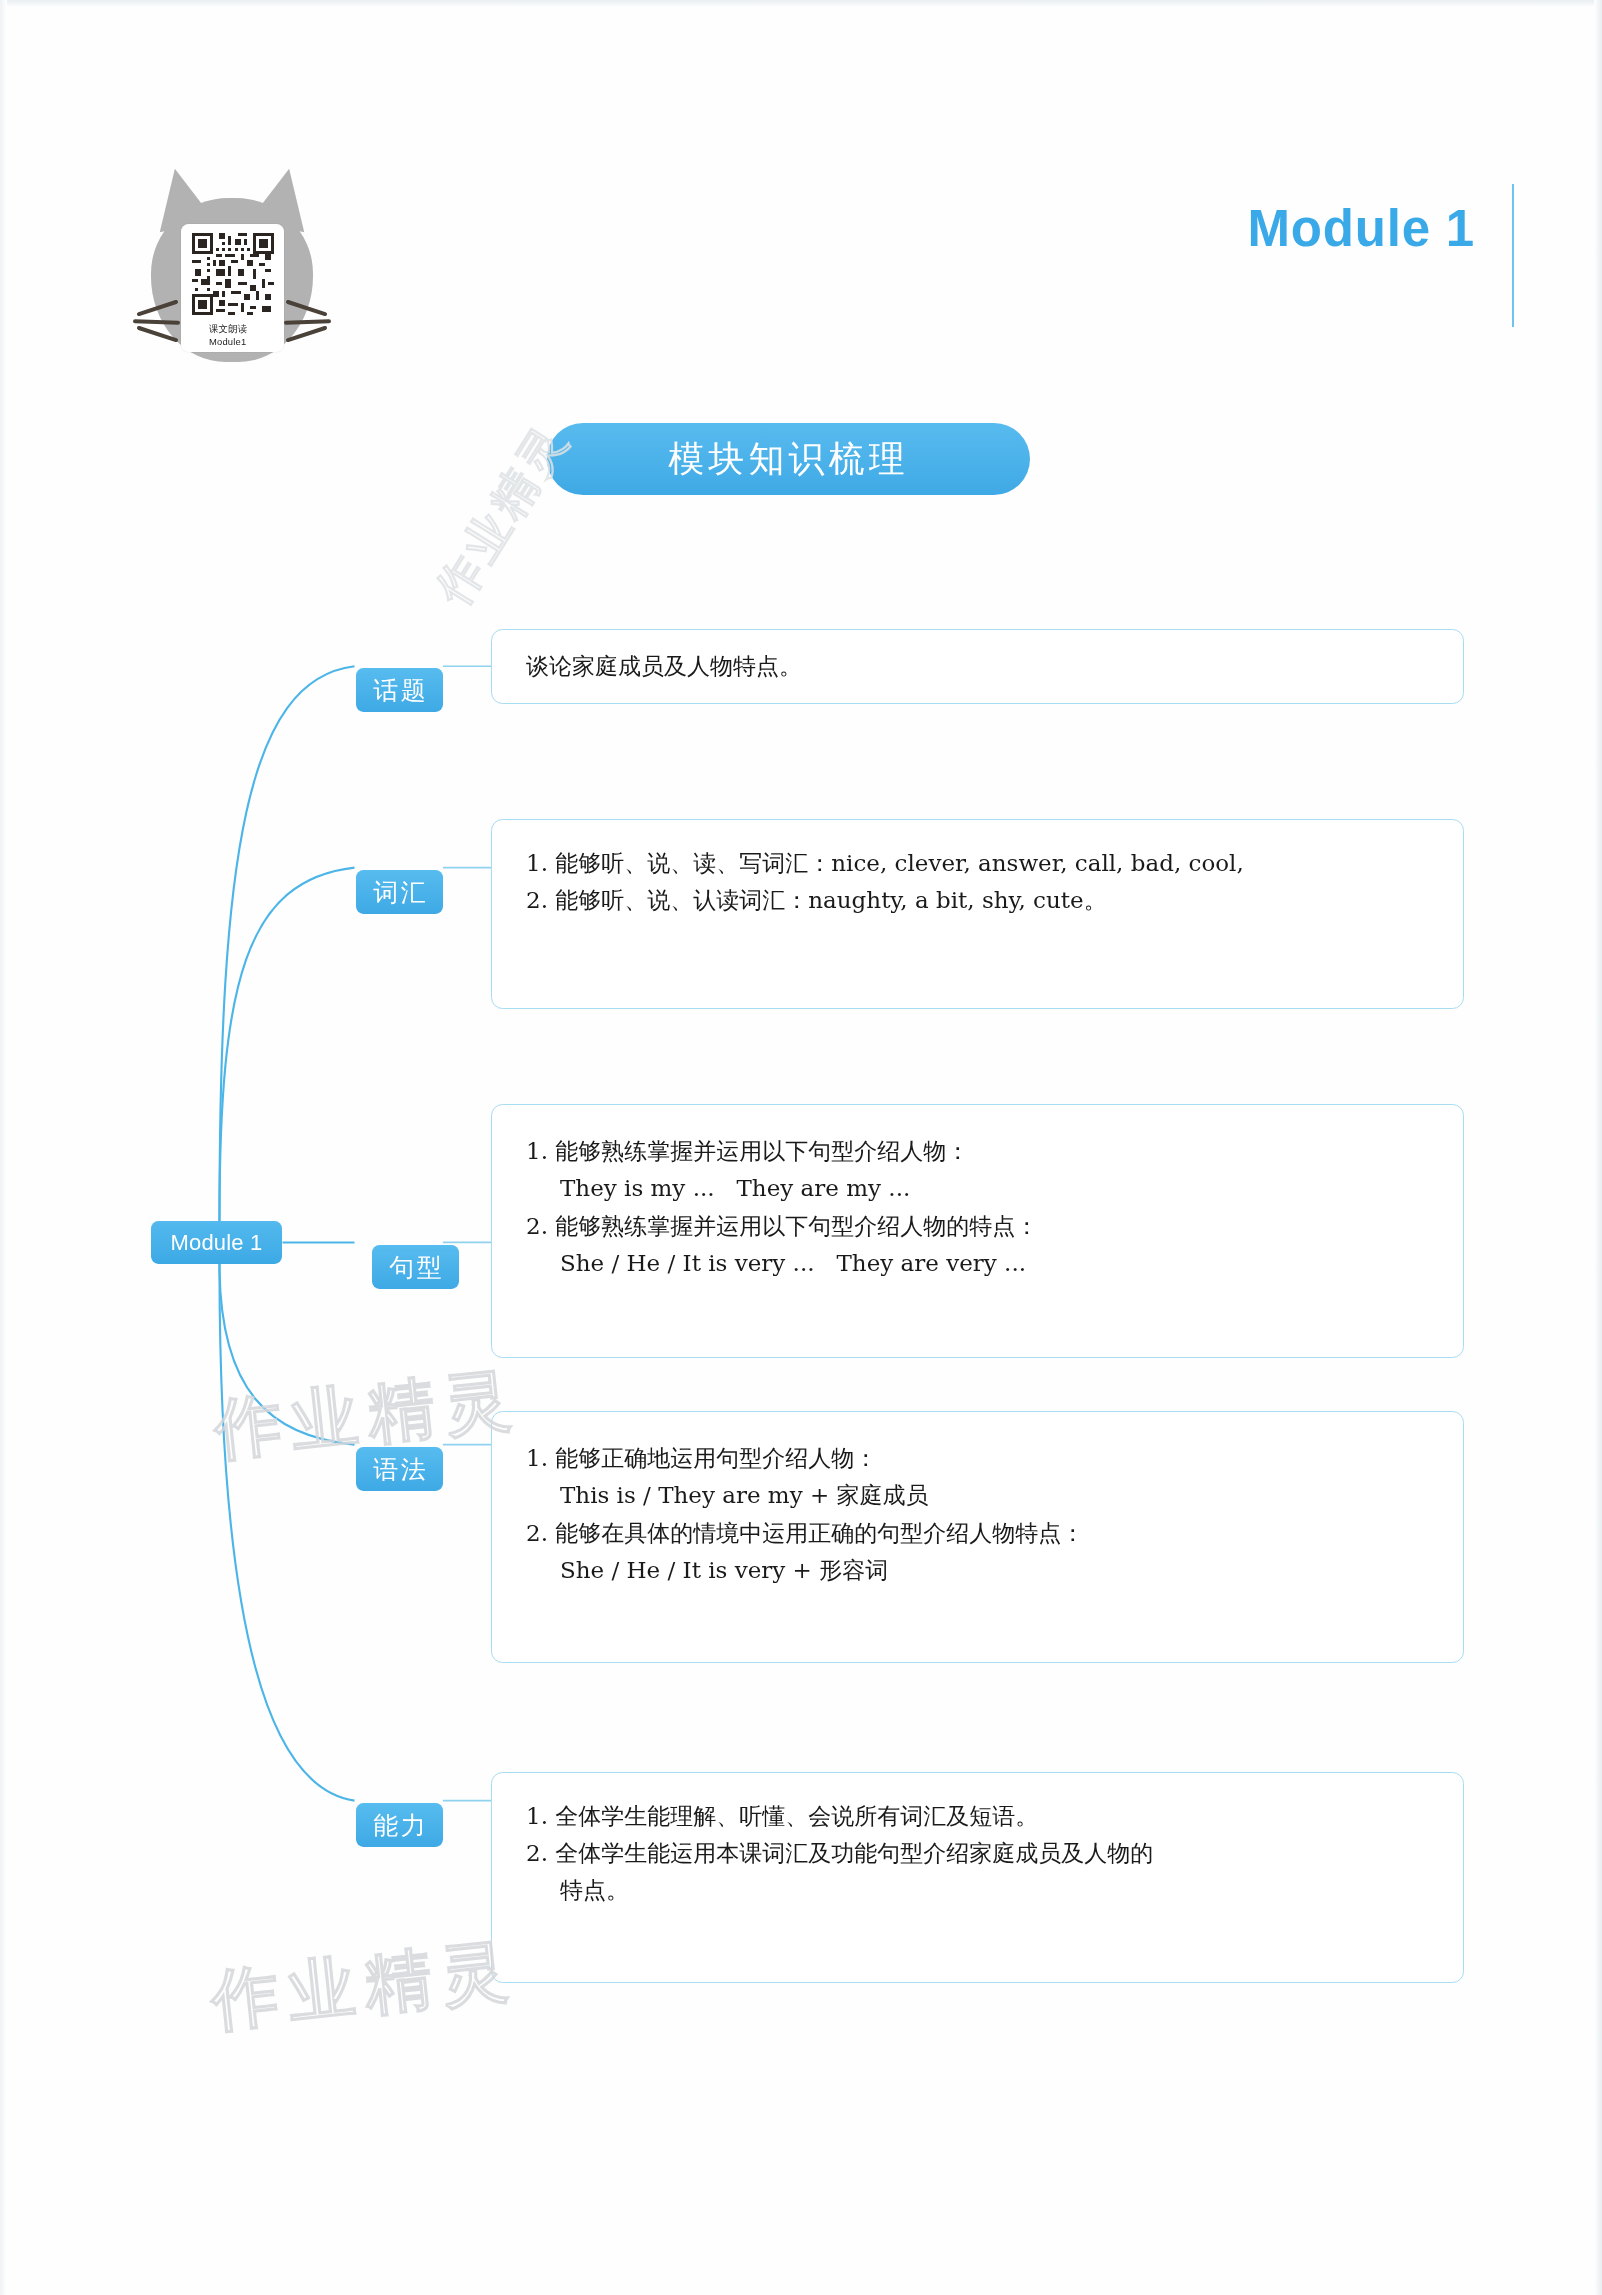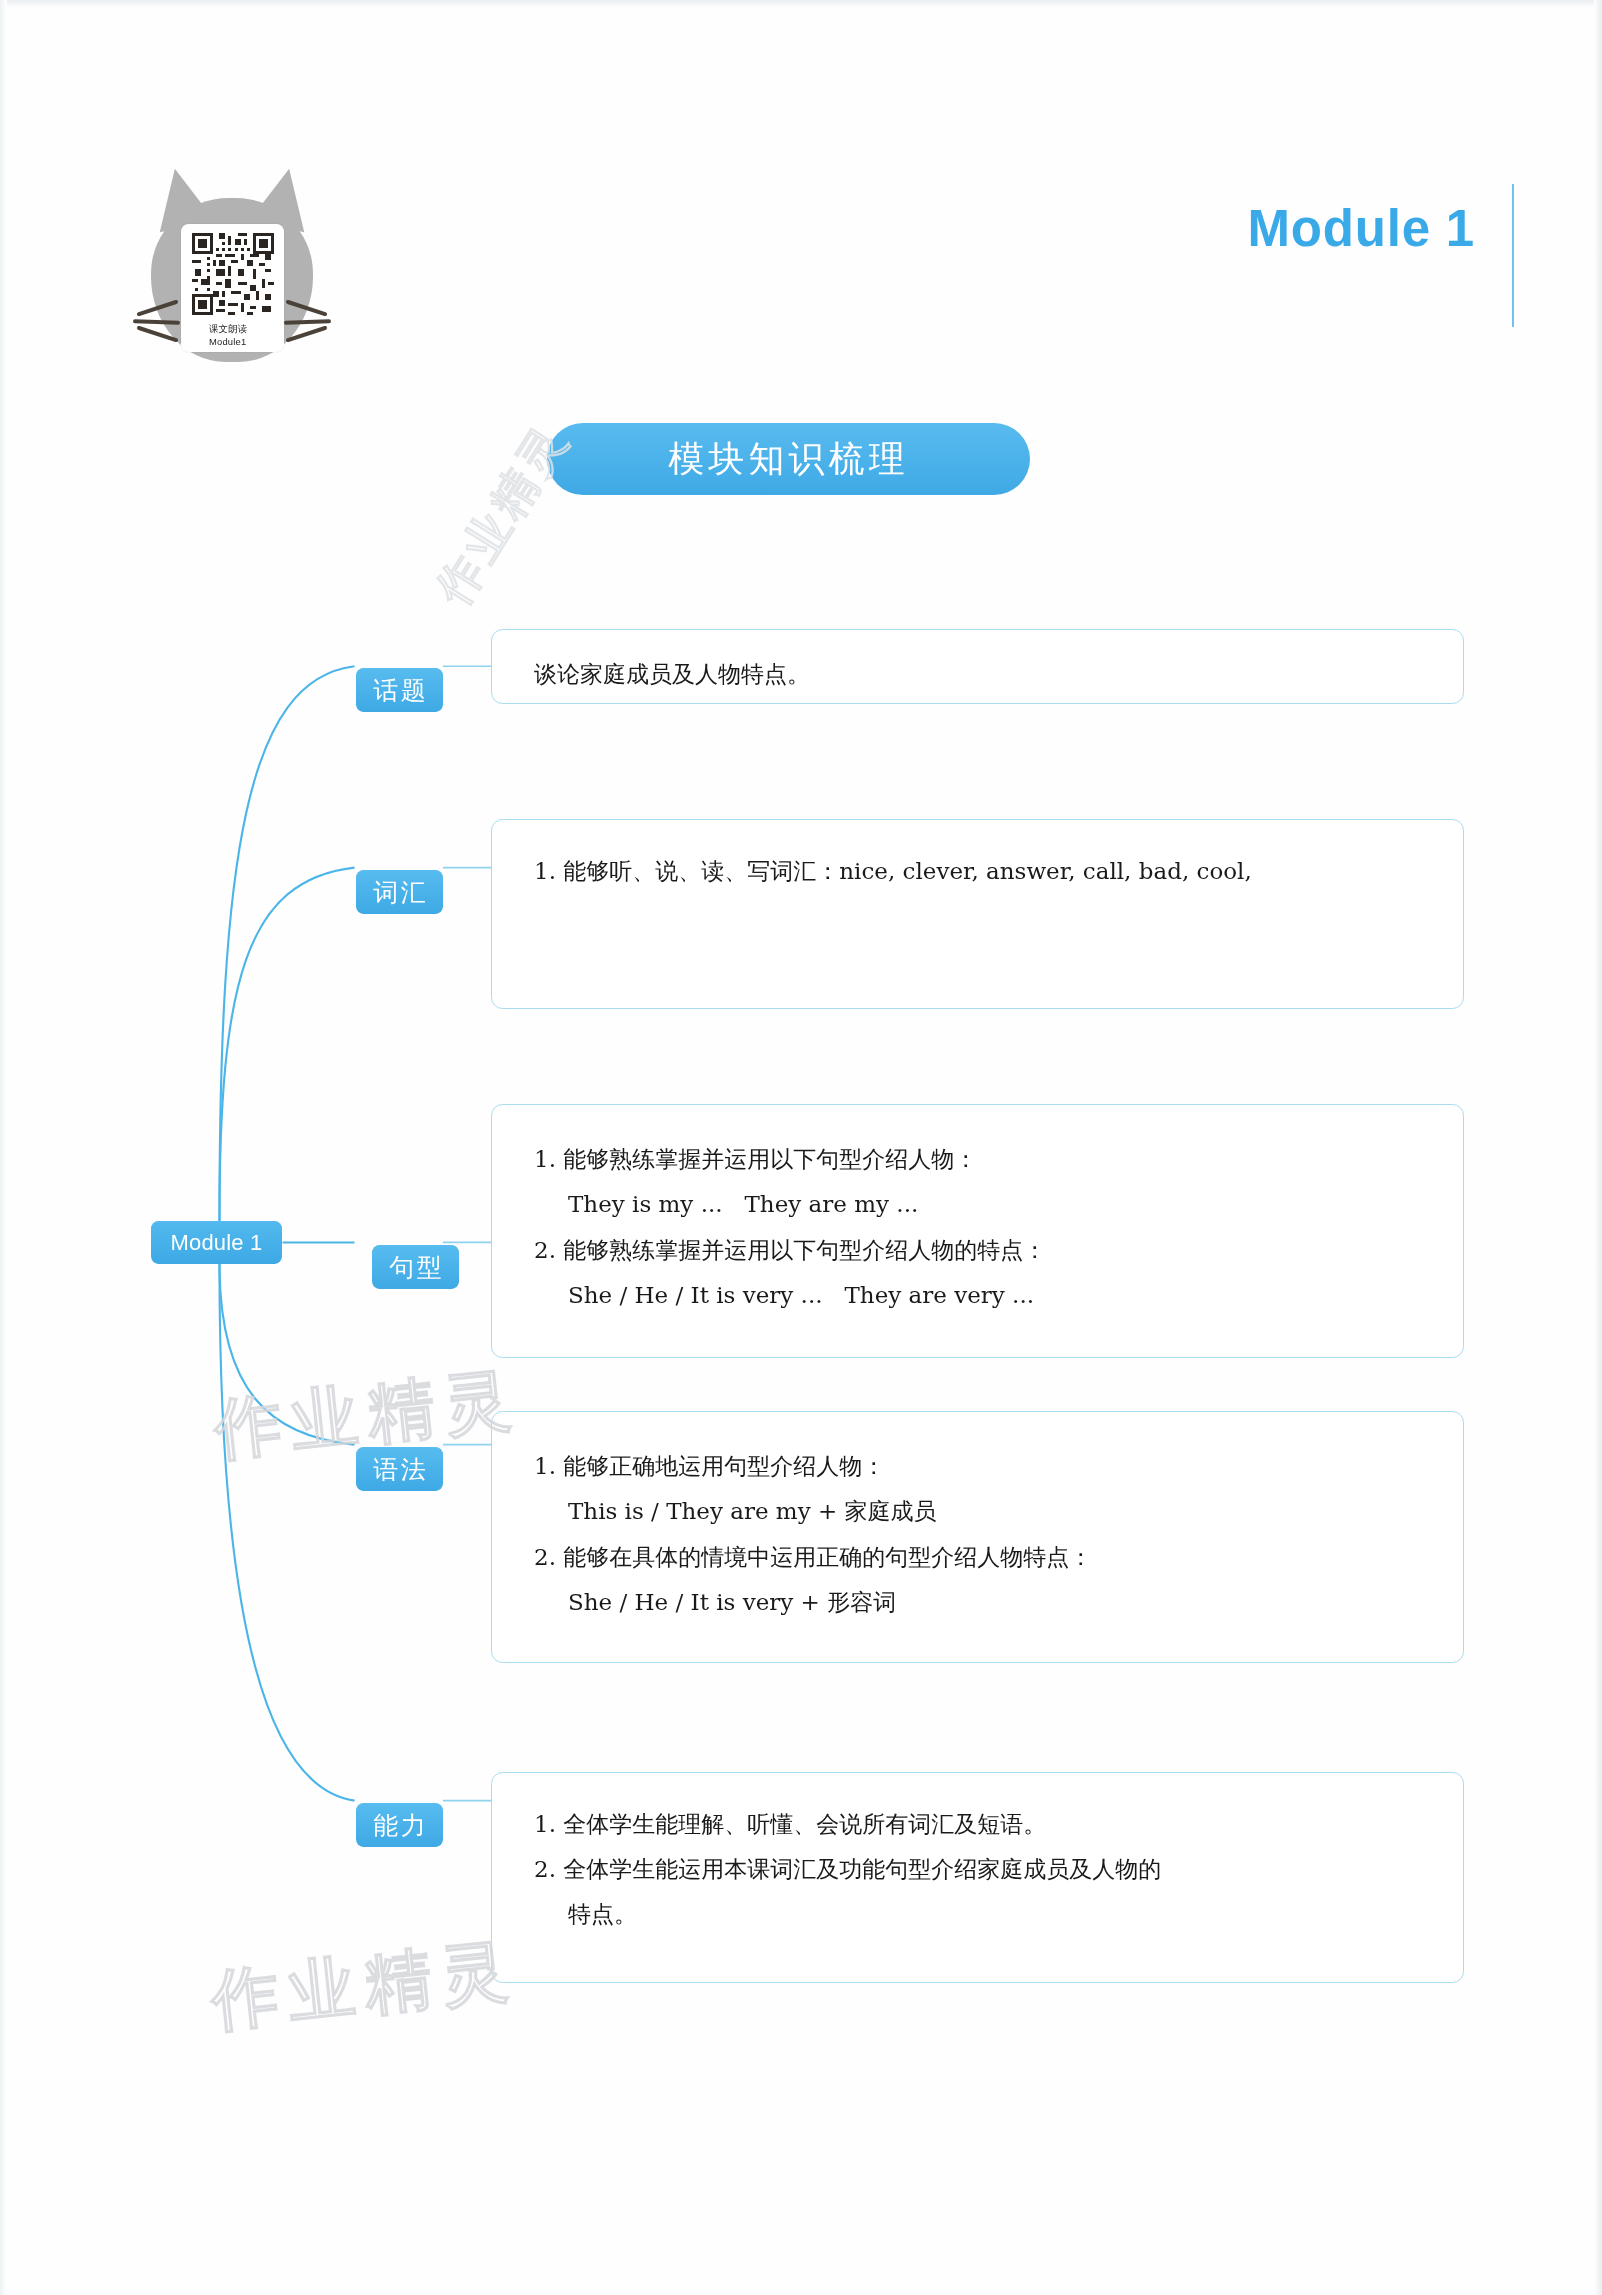--- a/index.html
+++ b/index.html
@@ -131,21 +131,21 @@
   }
 
   .content-box {
     position: absolute;
     border: 1.3px solid #a8dcf0;
     border-radius: 11.5px;
     background: #ffffff;
     box-sizing: border-box;
   }
   .content-box p {
-    margin: 8px;
+    margin: 0;
     font-family: "DejaVu Serif", "Liberation Serif", serif;
     font-size: 23px;
     color: #1a1a1a;
     line-height: 1.62;
     white-space: pre;
   }
   .content-box .indent { padding-left: 34px; }
   .content-box .inner { padding: 24.6px 28px 24.6px 34px; }
 
   
@@ -329,20 +329,21 @@
       <p>谈论家庭成员及人物特点。</p>
     </div>
   </div>
 
   <div class="node-label" style="left:356px; top:846px;">
     <span>词汇</span>
   </div>
   <div class="content-box" style="left:491px; top:819px; width:973px; height:190px;">
     <div class="inner">
       <p>1. 能够听、说、读、写词汇：nice, clever, answer, call, bad, cool,</p>
+      <p>2. 能够听、说、认读词汇：naughty, a bit, shy, cute。</p>
     </div>
   </div>
 
   <div class="node-label" style="left:372px; top:1221px;">
     <span>句型</span>
   </div>
   <div class="content-box" style="left:491px; top:1104px; width:973px; height:254px;">
     <div class="inner" style="padding:28px 28px 24.6px 34px;">
       <p>1. 能够熟练掌握并运用以下句型介绍人物：</p>
       <p class="indent">They is my ...   They are my ...</p>

